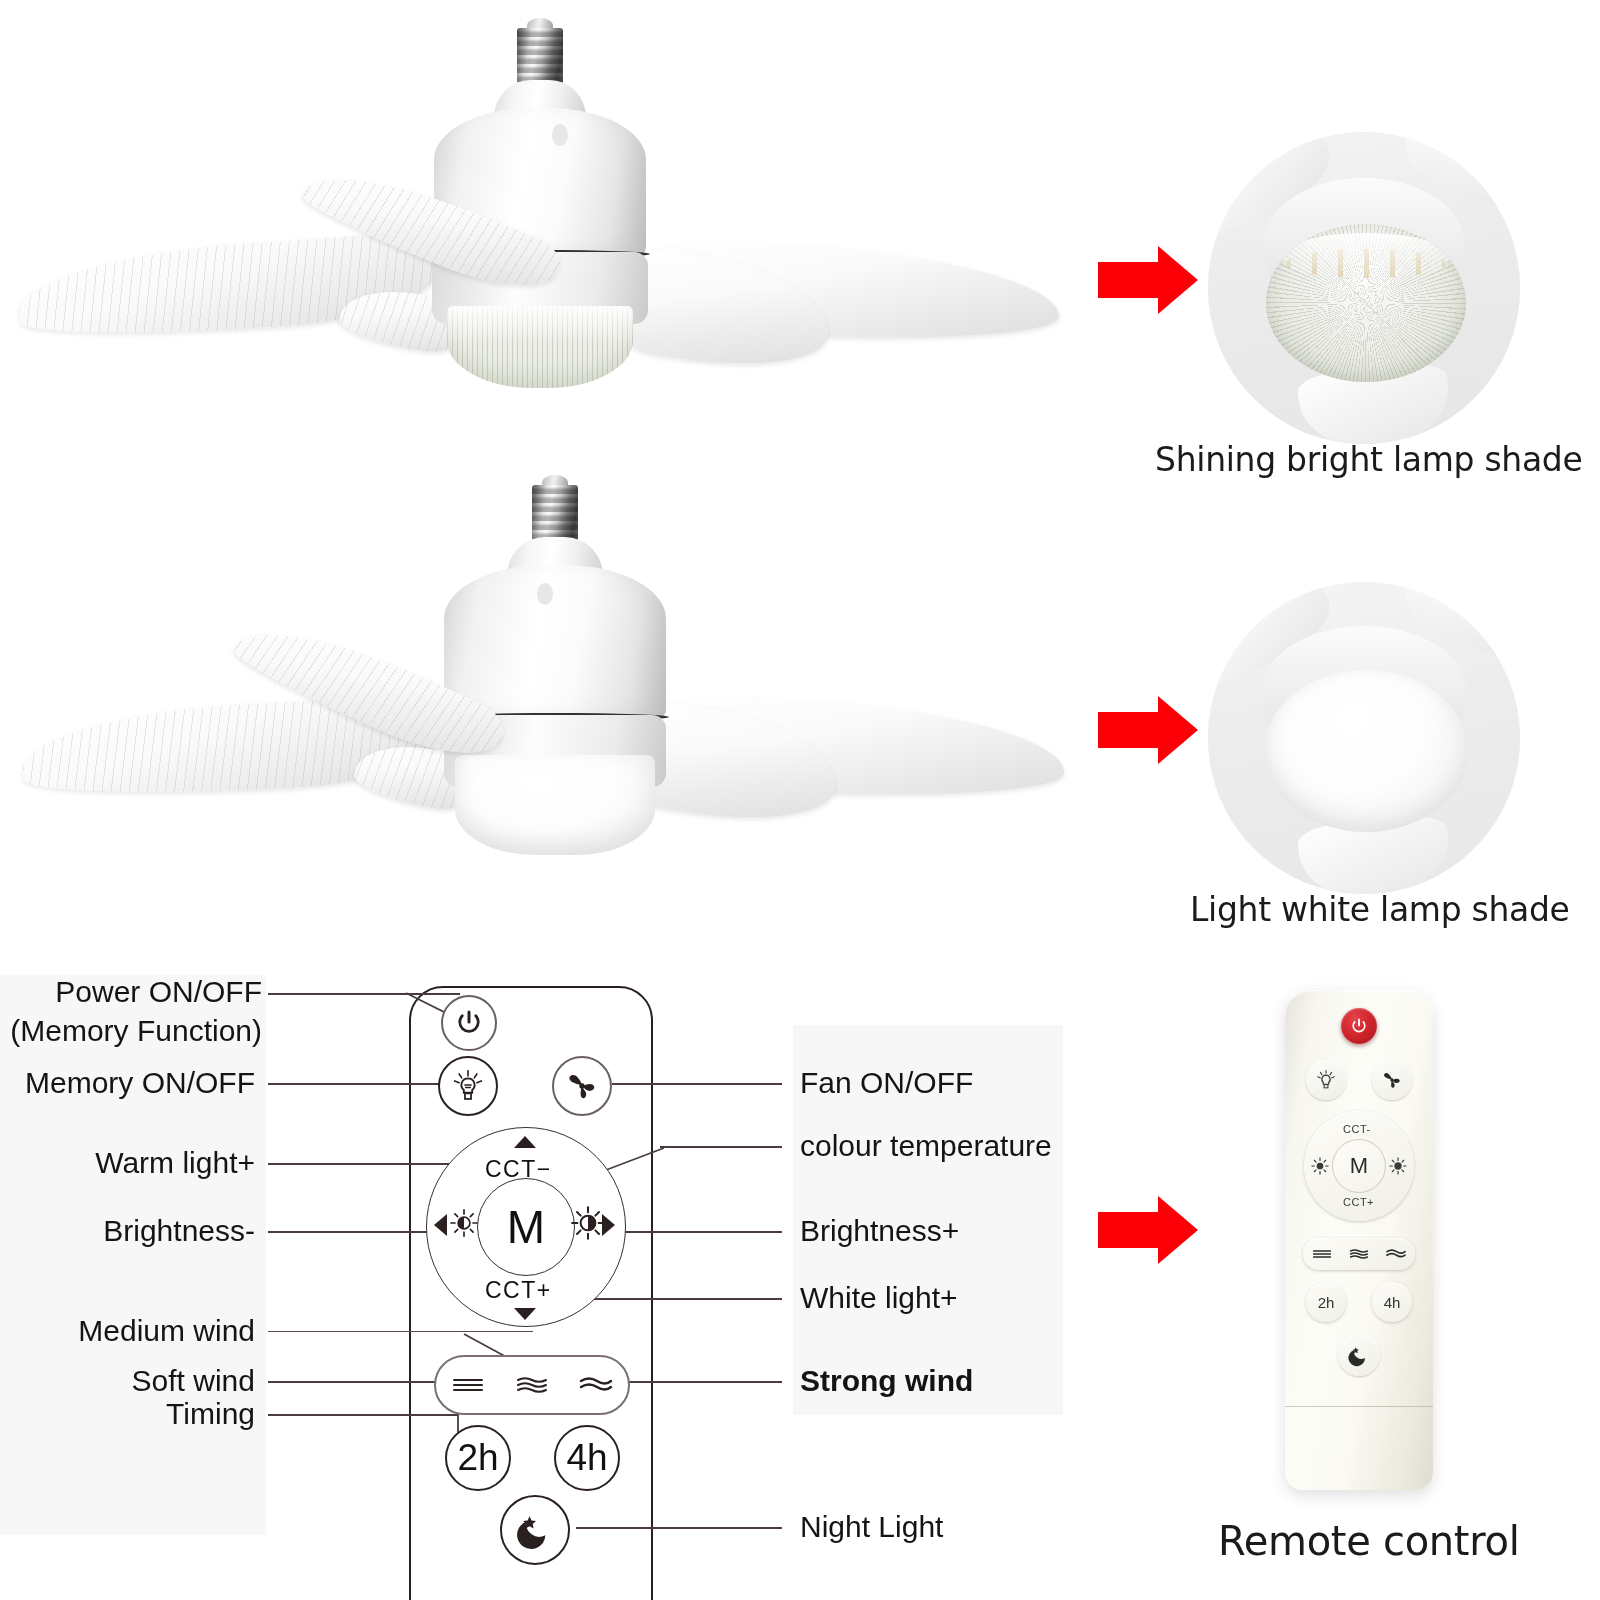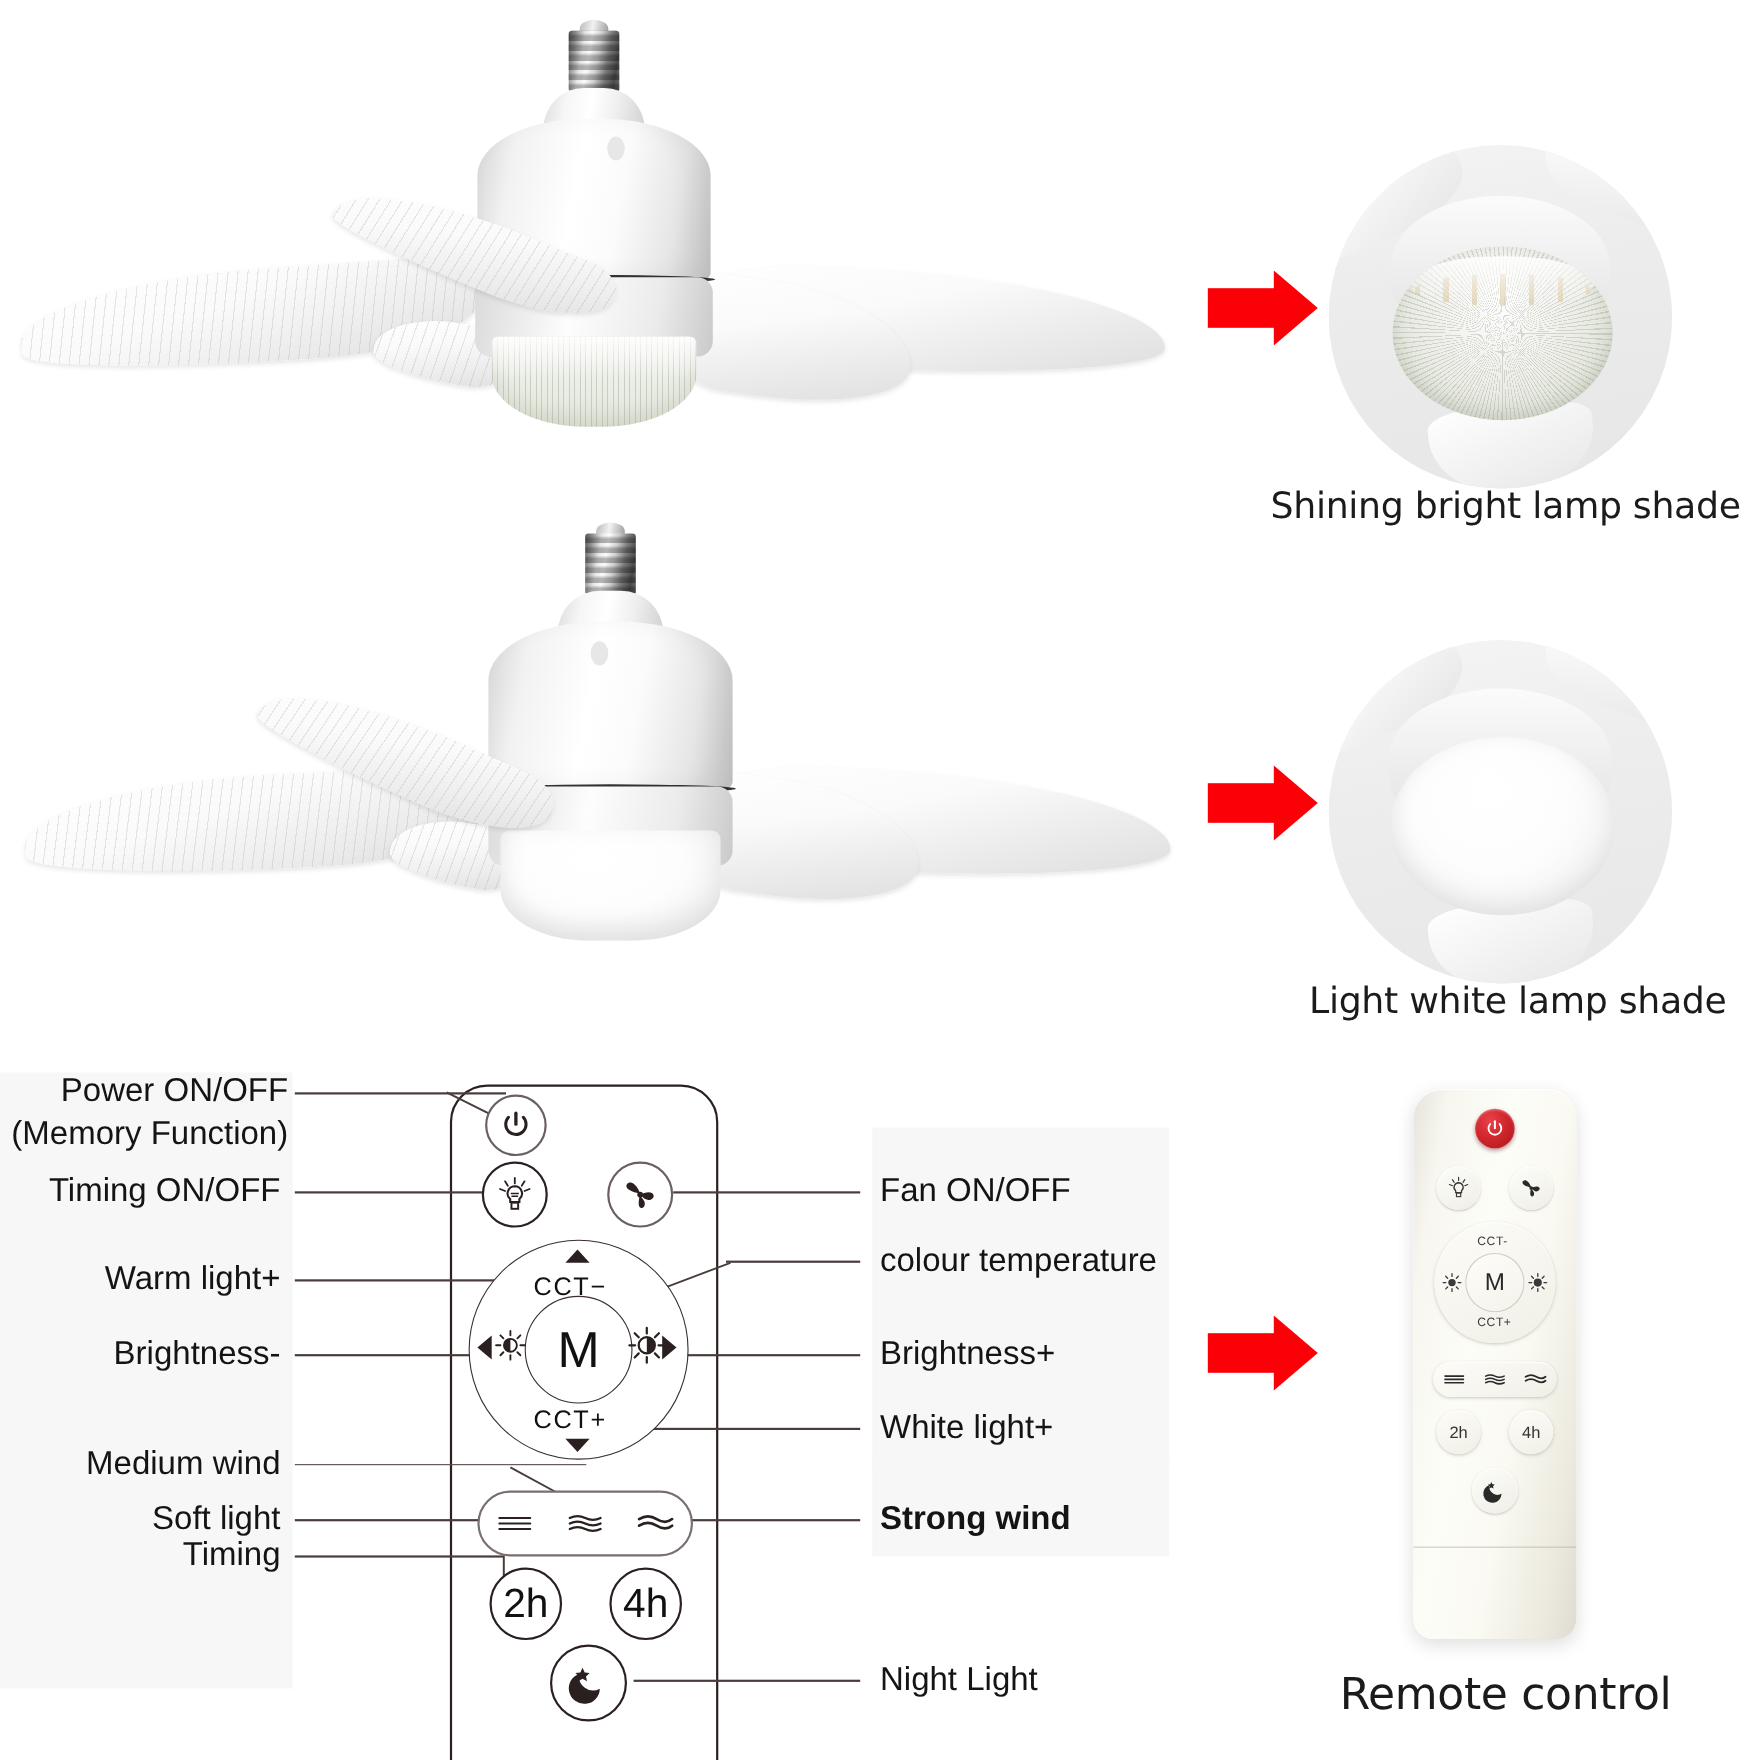--- a/index.html
+++ b/index.html
@@ -298,25 +298,25 @@
 <svg class="abs" style="left:540px;top:1140px;width:130px;height:60px;" viewBox="0 0 130 60">
   <line x1="8" y1="52" x2="124" y2="8" stroke="#4a3c3c" stroke-width="1.7"></line>
 </svg>
 <div class="lead" style="left:620px;top:1231px;width:162px;"></div>
 <div class="lead" style="left:586px;top:1298px;width:196px;"></div>
 <div class="lead" style="left:604px;top:1381px;width:178px;"></div>
 <div class="lead" style="left:576px;top:1527px;width:206px;"></div>
 
 <div class="lbl l" style="left:0;top:975px;width:262px;">Power ON/OFF</div>
 <div class="lbl l" style="left:0;top:1014px;width:262px;">(Memory Function)</div>
-<div class="lbl l" style="left:0;top:1066px;width:255px;">Timing ON/OFF</div>
+<div class="lbl l" style="left:0;top:1066px;width:255px;">Memory ON/OFF</div>
 <div class="lbl l" style="left:0;top:1146px;width:255px;">Warm light+</div>
 <div class="lbl l" style="left:0;top:1214px;width:255px;">Brightness-</div>
 <div class="lbl l" style="left:0;top:1314px;width:255px;">Medium wind</div>
-<div class="lbl l" style="left:0;top:1364px;width:255px;">Soft light</div>
+<div class="lbl l" style="left:0;top:1364px;width:255px;">Soft wind</div>
 <div class="lbl l" style="left:0;top:1397px;width:255px;">Timing</div>
 
 <div class="lbl r" style="left:800px;top:1066px;">Fan ON/OFF</div>
 <div class="lbl r" style="left:800px;top:1129px;">colour temperature</div>
 <div class="lbl r" style="left:800px;top:1214px;">Brightness+</div>
 <div class="lbl r" style="left:800px;top:1281px;">White light+</div>
 <div class="lbl r" style="left:800px;top:1364px;font-weight:bold;">Strong wind</div>
 <div class="lbl r" style="left:800px;top:1510px;">Night Light</div>
 
 <div class="btn-c soft" style="left:441px;top:995px;width:52px;height:52px;">

